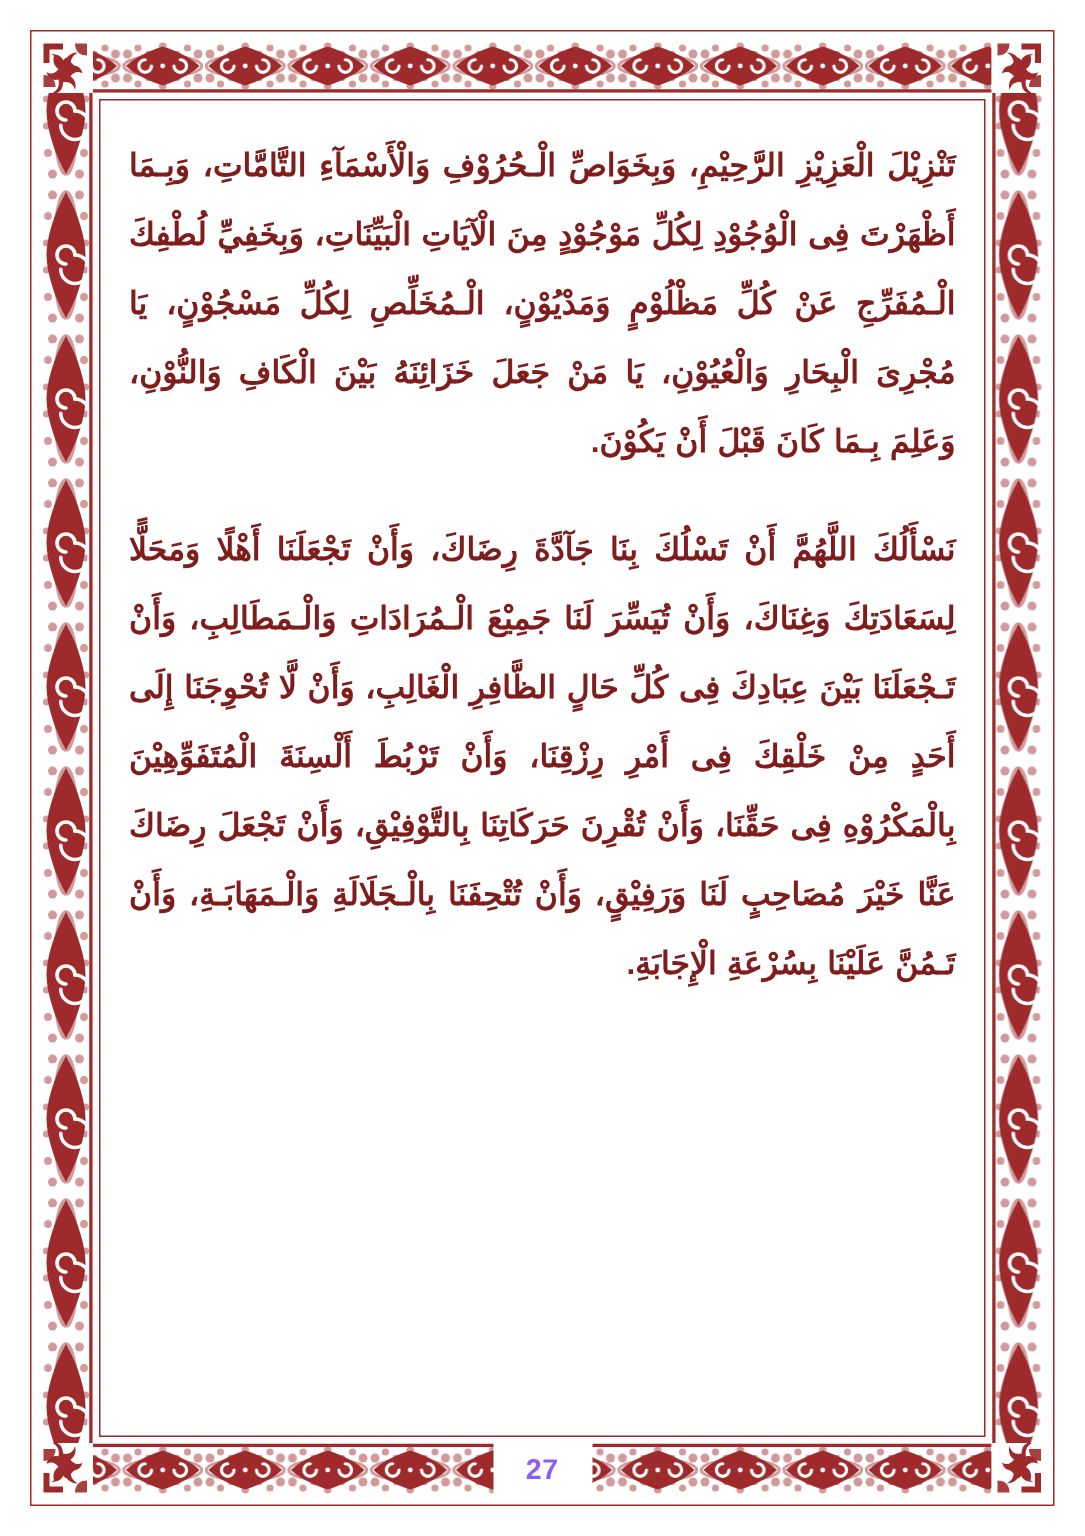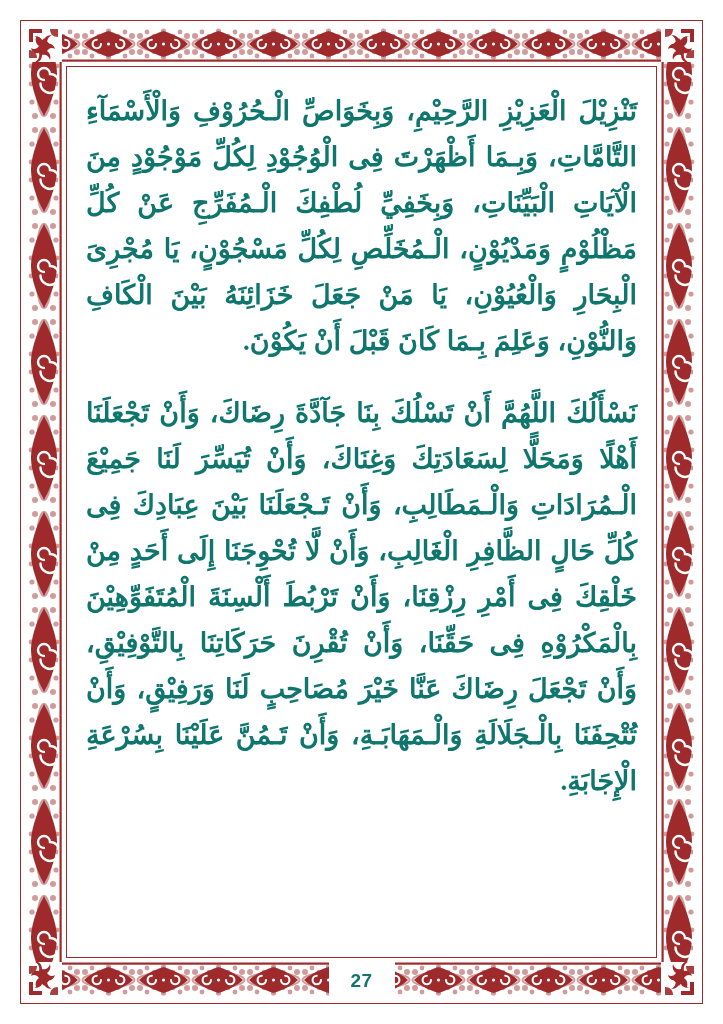--- a/index.html
+++ b/index.html
@@ -85,25 +85,25 @@
     top: 88px;
     right: 86px;
     bottom: 86px;
     direction: rtl;
     text-align: justify;
     text-align-last: right;
   }
 
   .para {
     margin: 0 0 26px 0;
-    font-family: Liberation Serif, serif;
+    font-family: Liberation Sans, sans-serif;
     font-weight: 700;
-    font-size: 27px;
+    font-size: 21px;
     line-height: 46px;
-    color: #0f766e;
+    color: #7f1d1d;
     direction: rtl;
     unicode-bidi: isolate;
     text-align: justify;
     text-align-last: right;
     word-spacing: 1px;
   }
   .para:last-child { margin-bottom: 0; }
 
   
   .page-number-plaque {
@@ -116,21 +116,21 @@
     background: #ffffff;
     display: flex;
     align-items: center;
     justify-content: center;
     z-index: 6;
   }
   .page-number {
     font-family: "Liberation Sans", "DejaVu Sans", sans-serif;
     font-weight: 700;
     font-size: 19px;
-    color: #0f766e;
+    color: #8b5cf6;
     letter-spacing: 0.5px;
     line-height: 1;
   }
 </style>
 </head>
 <body>
 
 <div class="page">
 
   <div class="outer-rule"></div>

